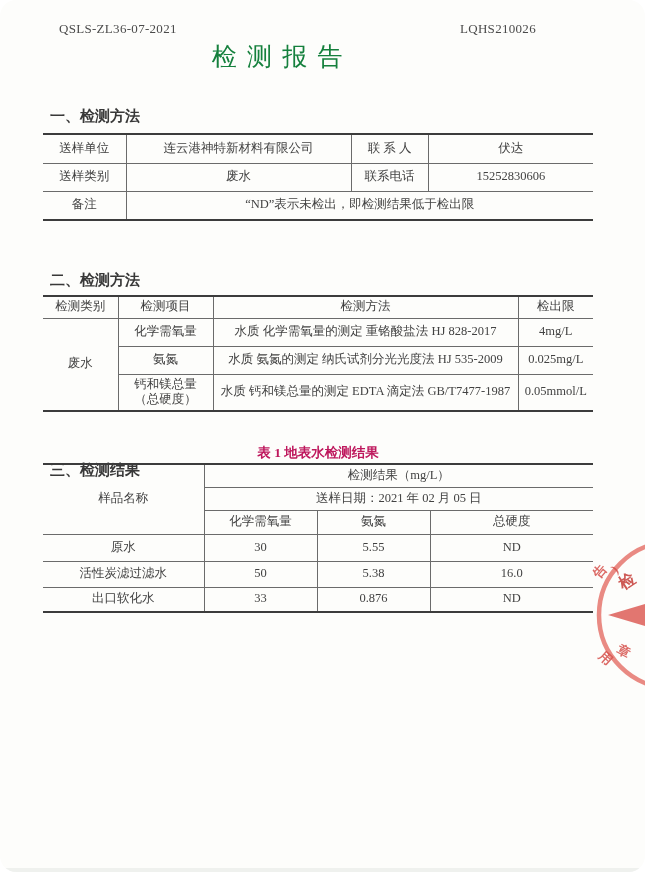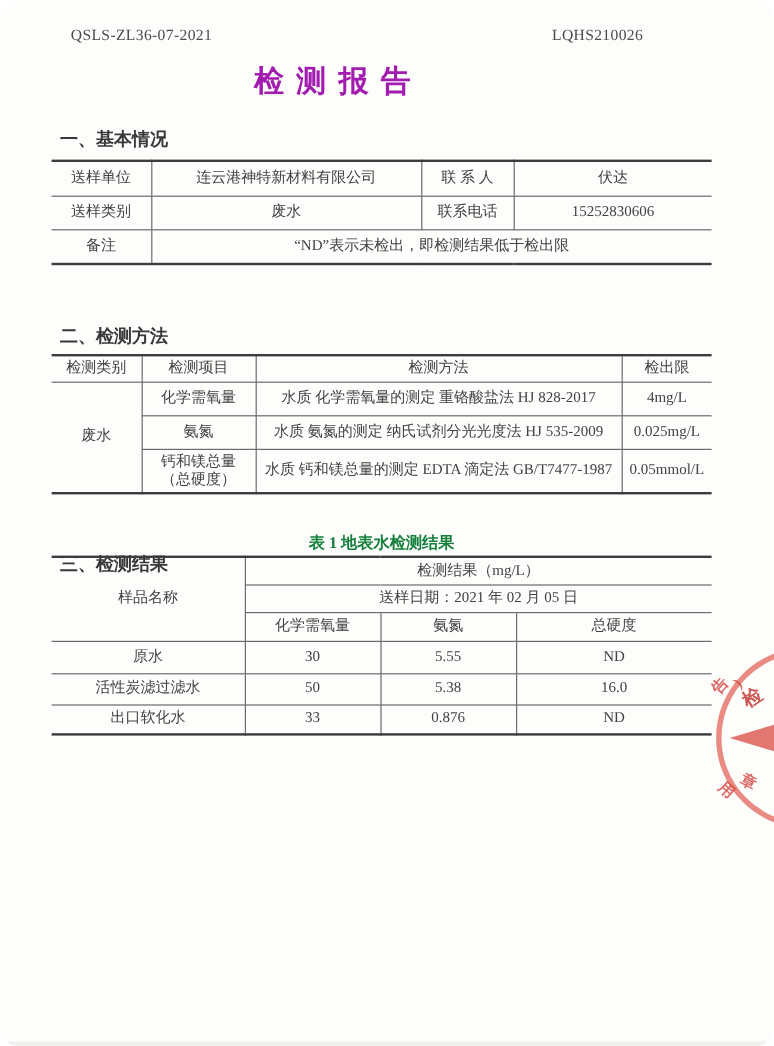--- a/index.html
+++ b/index.html
@@ -7,31 +7,31 @@
     position:relative; width:645px; height:872px;
     background:#fdfdfb; overflow:hidden;
     font-family:"Liberation Serif","DejaVu Serif",serif;
     color:#424242;
     border-radius:16px;
   }
   .meta { position:absolute; top:21px; font-size:13px; color:#4a4a4a; letter-spacing:.3px; }
   .meta-left { left:59px; }
   .meta-right { left:460px; }
   .doc-title {
-    position:absolute; top:51px; left:0; width:556px;
-    text-align:center; font-size:25px; font-weight:bold; color:#a21caf;
+    position:absolute; top:40px; left:0; width:556px;
+    text-align:center; font-size:25px; font-weight:normal; color:#15803d;
     letter-spacing:2px;
   }
   .sec-heading { position:absolute; left:50px; font-size:15px; font-weight:bold; color:#383838; }
   .h-basic   { top:107px; }
   .h-methods { top:271px; }
   .h-results { top:425px;margin-top:36px; }
   .tbl-title {
     position:absolute; top:444px; left:43px; width:550px;
-    text-align:center; font-size:13.5px; font-weight:bold; color:#15803d;
+    text-align:center; font-size:13.5px; font-weight:bold; color:#be185d;
   }
   table.tbl {
     position:absolute; left:43px; width:550px;
     border-collapse:collapse; table-layout:fixed;
     border-top:2px solid #3c3c3c; border-bottom:2px solid #3c3c3c;
     font-size:12.5px; color:#424242;
   }
   .t1 { top:133px; }
   .t2 { top:295px; }
   .t3 { top:463px; }
@@ -58,21 +58,21 @@
 </head>
 <body>
 
 <div class="page">
 
   <div class="meta meta-left">QSLS-ZL36-07-2021</div>
   <div class="meta meta-right">LQHS210026</div>
 
   <div class="doc-title">检 测 报 告</div>
 
-  <div class="sec-heading h-basic">一、基本情况</div>
+  <div class="sec-heading h-basic">一、检测方法</div>
 
   <table class="tbl t1">
     <colgroup>
         <col style="width:83px">
         <col style="width:225px">
         <col style="width:77px">
         <col style="width:165px">
       </colgroup>
     <tbody>
       <tr style="height:29px">

